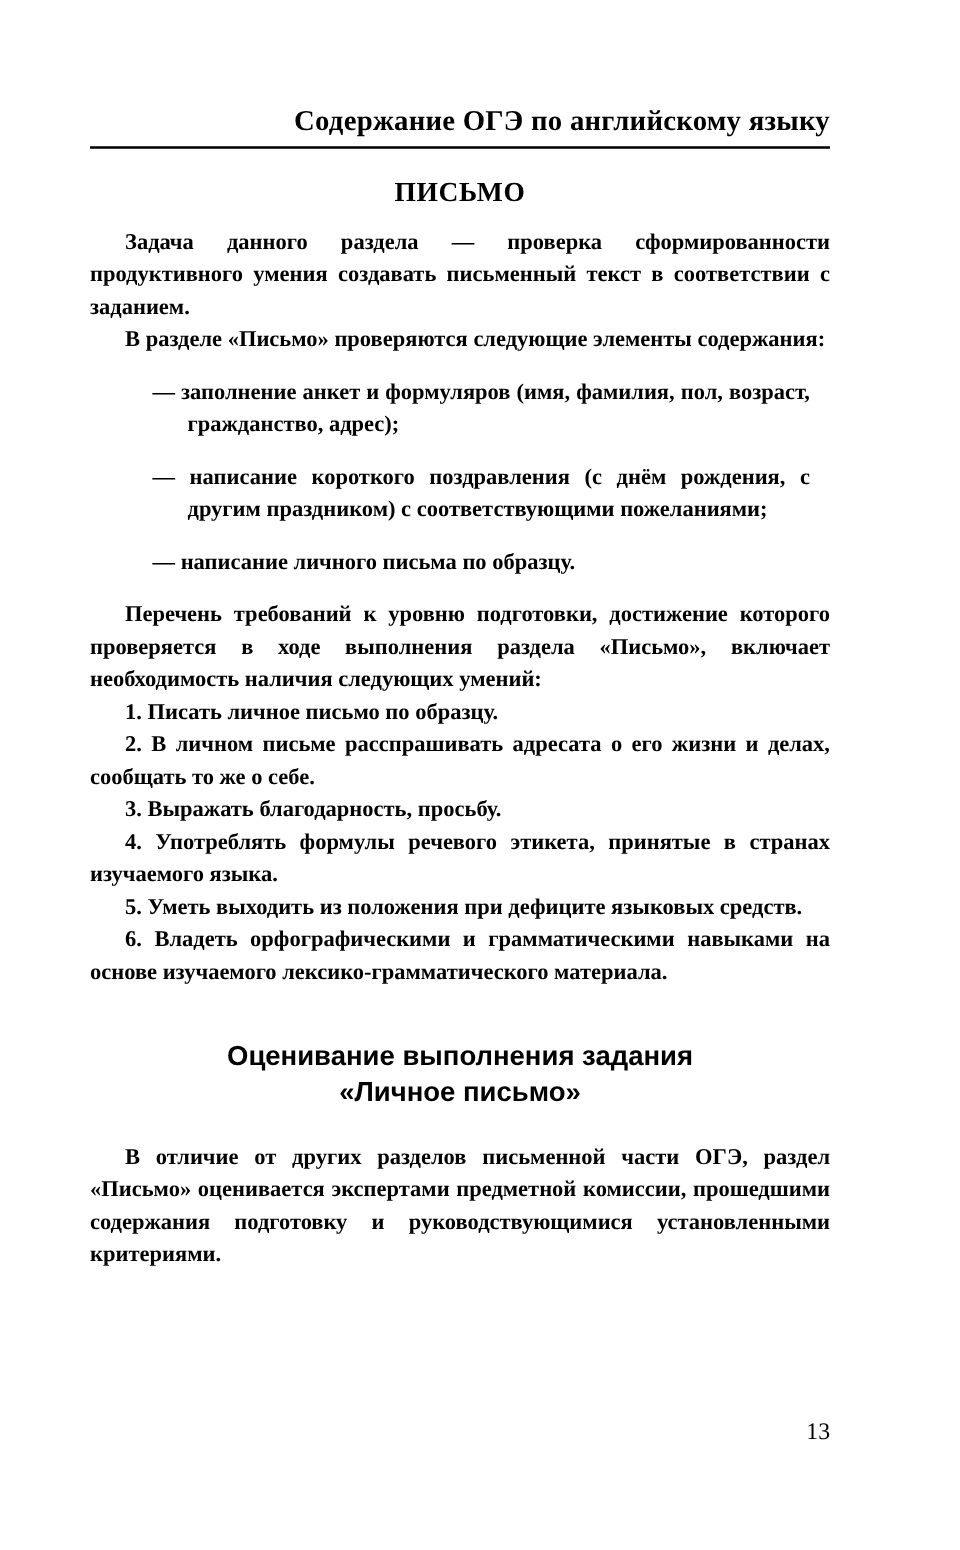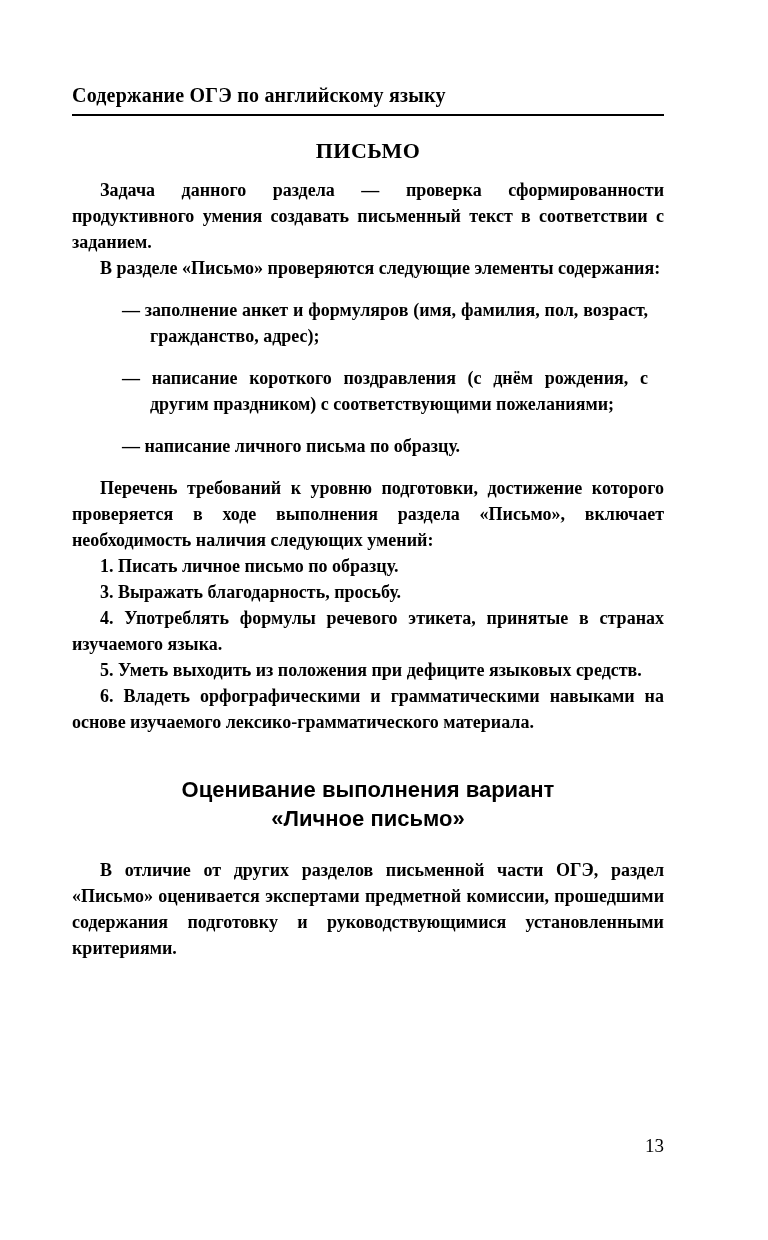--- a/index.html
+++ b/index.html
@@ -11,22 +11,23 @@
     overflow: hidden;
     font-family: "Liberation Serif", serif;
     color: #000000;
   }
   .page {
     position: absolute;
     inset: 0;
     padding: 84px 104px 0 72px;
   }
   .running-head {
+    text-align: right;
     font-weight: 700;
-    font-size: 20px;
+    font-size: 23px;
     letter-spacing: 0.2px;
     padding-bottom: 7px;
   }
   .head-rule {
     border: none;
     border-top: 2.5px solid #000000;
     margin: 0 0 22px 0;
   }
   .title {
     text-align: center;
@@ -88,31 +89,32 @@
 
       <div class="dash-item">— написание короткого поздравления (с днём рождения, с другим праздником) с соответствующими пожеланиями;</div>
 
       <div class="dash-item">— написание личного письма по образцу.</div>
 
 
       <p class="para">Перечень требований к уровню подготовки, достижение которого проверяется в ходе выполнения раздела «Письмо», включает необходимость наличия следующих умений:</p>
 
       <p class="para">1. Писать личное письмо по образцу.</p>
 
+      <p class="para">2. В личном письме расспрашивать адресата о его жизни и делах, сообщать то же о себе.</p>
 
       <p class="para">3. Выражать благодарность, просьбу.</p>
 
       <p class="para">4. Употреблять формулы речевого этикета, принятые в странах изучаемого языка.</p>
 
       <p class="para">5. Уметь выходить из положения при дефиците языковых средств.</p>
 
       <p class="para">6. Владеть орфографическими и грамматическими навыками на основе изучаемого лексико-грамматического материала.</p>
     </div>
 
-    <h2 class="section-heading">Оценивание выполнения вариант
+    <h2 class="section-heading">Оценивание выполнения задания
 «Личное письмо»</h2>
 
     <div class="body-text">
       <p class="para">В отличие от других разделов письменной части ОГЭ, раздел «Письмо» оценивается экспертами предметной комиссии, прошедшими содержания подготовку и руководствующимися установленными критериями.</p>
     </div>
 
   </main>
 
   <div class="page-number">13</div>
 </div>

